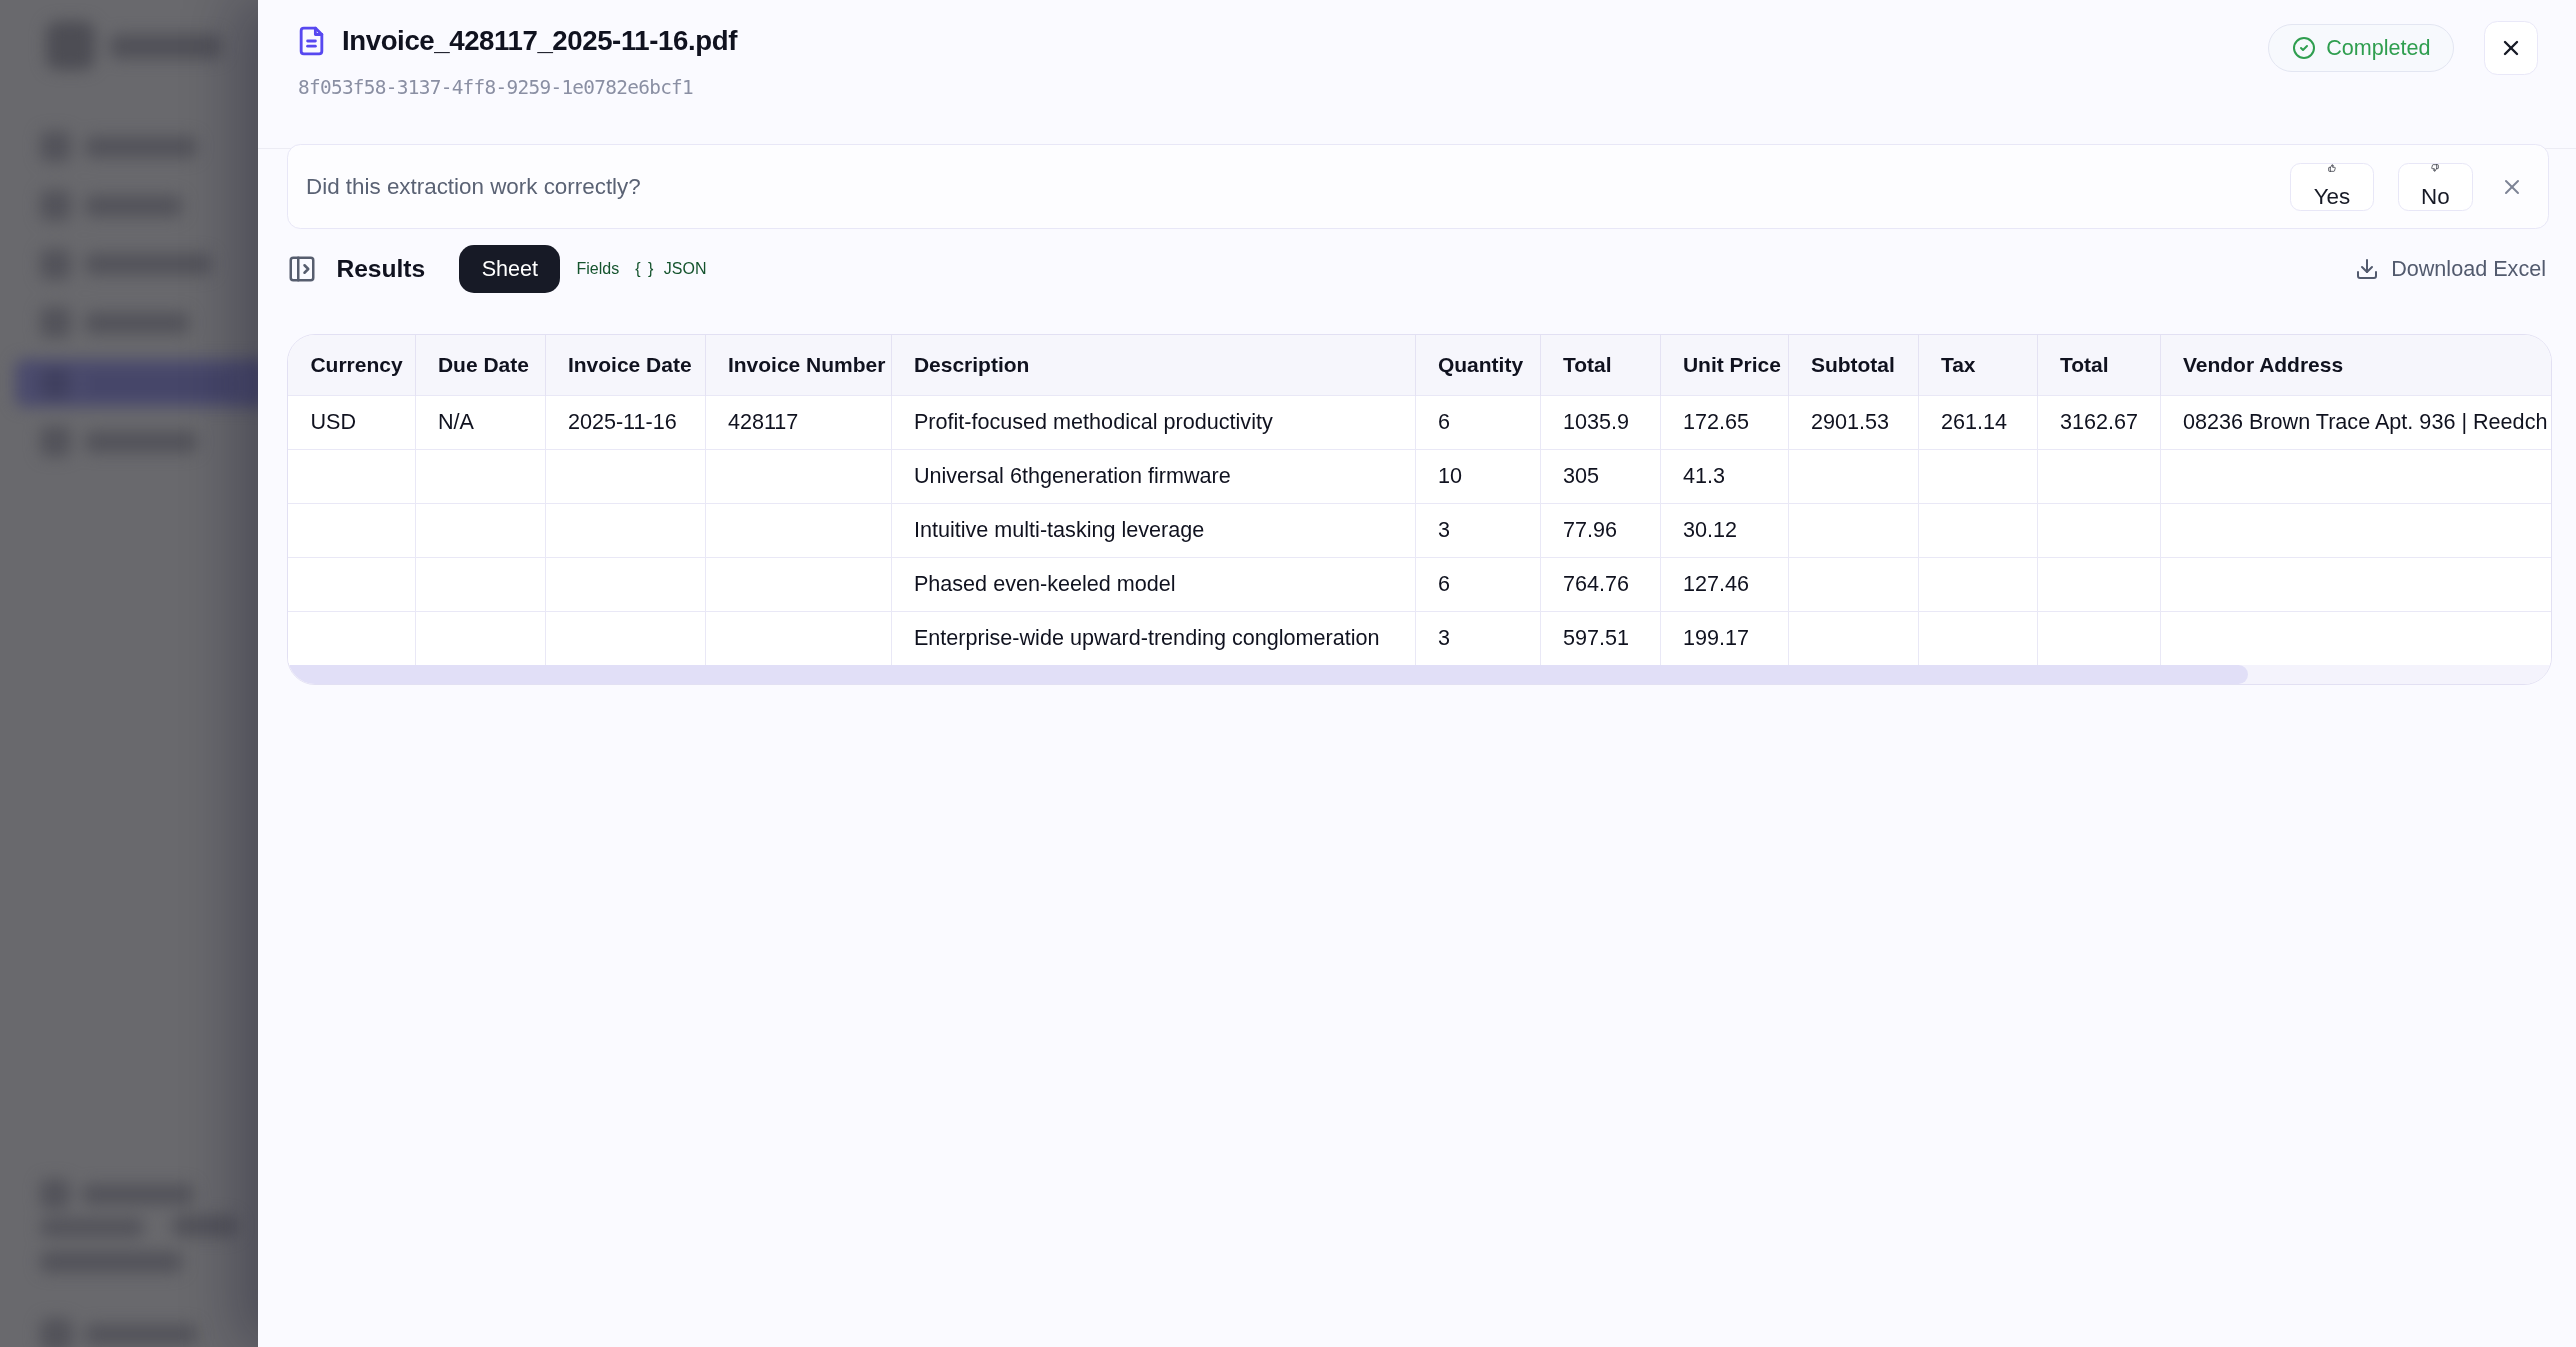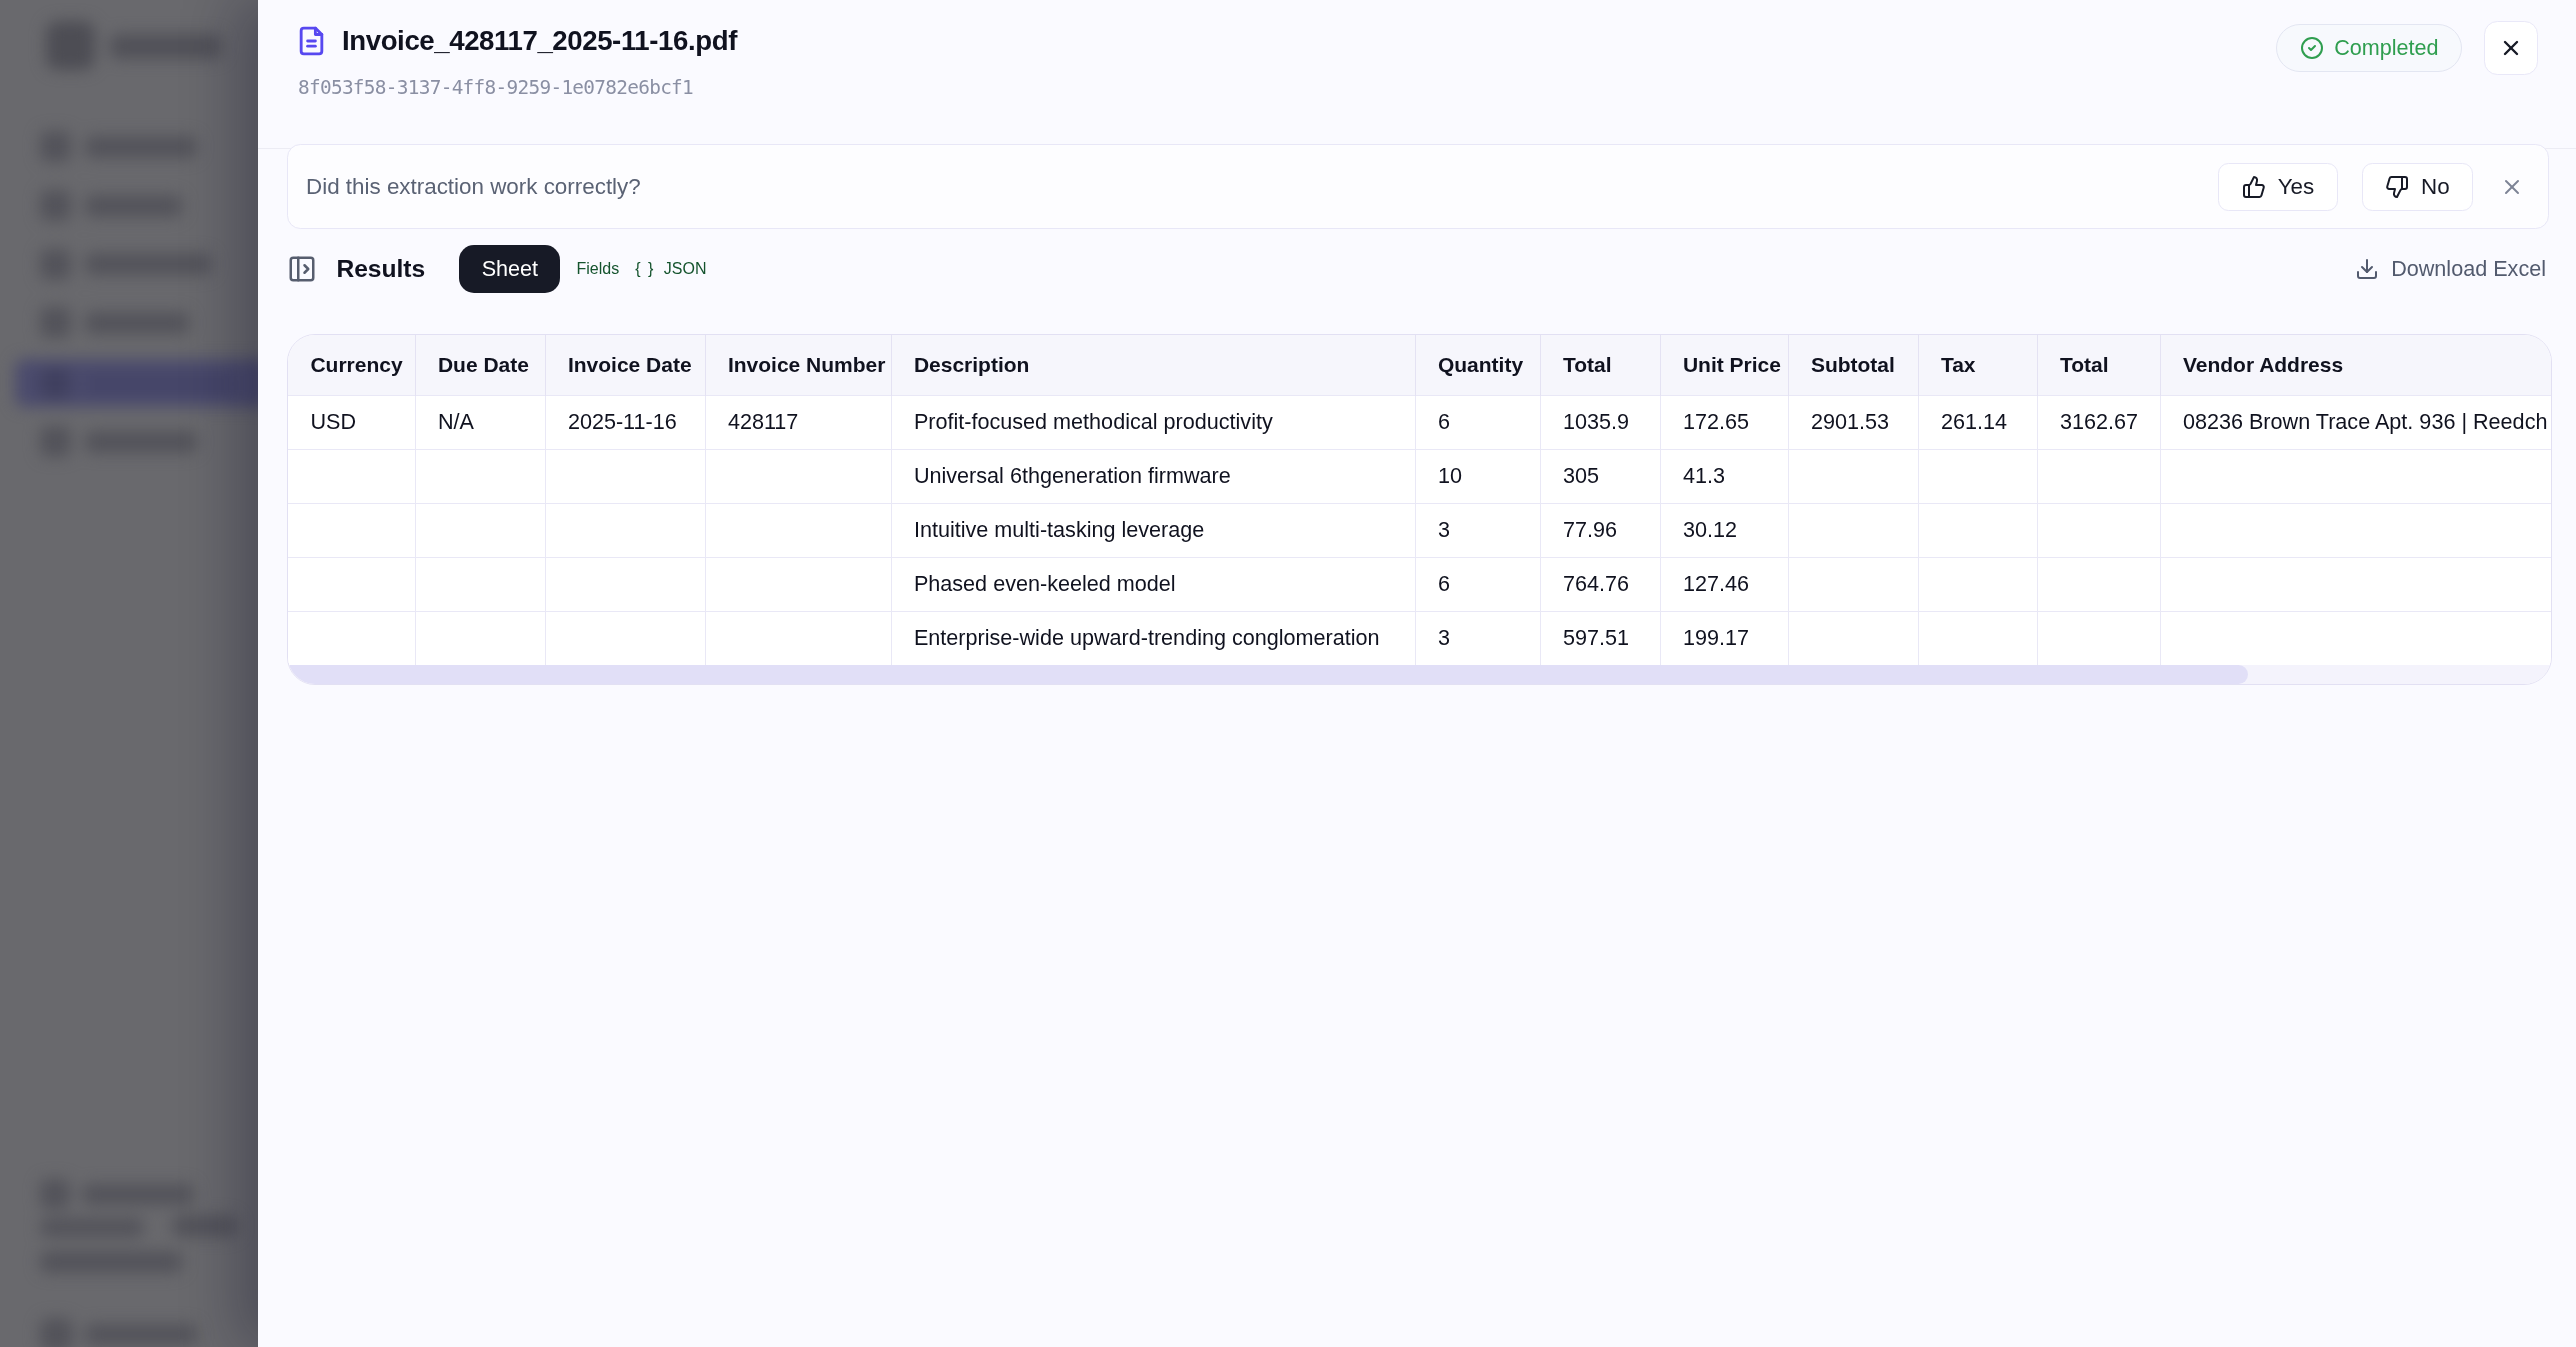--- a/index.html
+++ b/index.html
@@ -38,21 +38,21 @@
   
   .panel-header { position:relative; height:149px; border-bottom:1.5px solid #ececf4; }
   .title-row { position:absolute; left:38px; top:24px; display:flex; align-items:center; gap:15px; }
   .doc-icon  { width:31px; height:34px; color:#5748f0; flex:none; }
   .file-title { font-size:27.6px; font-weight:600; letter-spacing:-0.4px; color:#10121f; }
   .doc-id {
     position:absolute; left:40px; top:76px;
     font-family:"DejaVu Sans Mono", monospace;
     font-size:19.4px; color:#8a8fa3; letter-spacing:-0.7px;
   }
-  .header-right { position:absolute; right:38px; top:0; height:95px; display:flex; align-items:center; gap:22px; }
+  .header-right { position:absolute; right:38px; top:0; height:95px; display:flex; align-items:center; gap:30px; }
   .status-badge {
     display:flex; align-items:center; gap:10.4px; height:48px; padding:0 22.4px;
     border:1.5px solid #e3e6f2; border-radius:25px; background:#f7f9fd;
     color:#2f9e4f; font-size:21.6px; font-weight:500;
   }
   .status-badge svg { width:24px; height:24px; }
   .close-btn {
     width:54px; height:54px; border:1.5px solid #e9e8f8; border-radius:13.4px;
     background:#ffffff; display:flex; align-items:center; justify-content:center;
     color:#171a26; cursor:pointer;
@@ -63,21 +63,21 @@
   .feedback-bar {
     position:absolute; left:29px; right:27px; top:144px; height:85px;
     background:#fdfdff; border:1.5px solid #e8e7f7; border-radius:13.4px;
     display:flex; align-items:center; padding:0 24px 0 18px;
   }
   .fb-q { font-size:22.4px; color:#5a6274; }
   .fb-actions { margin-left:auto; display:flex; align-items:center; gap:24px; }
   .fb-btn {
     display:flex; align-items:center; gap:12px; height:48px; padding:0 22.4px;
     background:#ffffff; border:1.5px solid #e8e7f7; border-radius:10.4px;
-    font-size:22.4px; font-weight:500; color:#171a26; cursor:pointer;
+    font-size:22.4px; font-weight:500; color:#171a26; cursor:pointer;flex-direction:column;
   }
   .fb-btn svg { width:24px; height:24px; }
   .fb-dismiss { color:#7d8395; display:flex; align-items:center; margin-left:3px; cursor:pointer; }
   .fb-dismiss svg { width:24px; height:24px; }
 
   
   .tabs-row { position:absolute; left:29px; right:30px; top:246px; height:46px; display:flex; align-items:center; }
   .panel-toggle { color:#565d6e; display:flex; cursor:pointer; }
   .panel-toggle svg { width:30px; height:30px; }
   .results-label { margin-left:19.4px; font-size:24.6px; font-weight:600; color:#10121f; }

